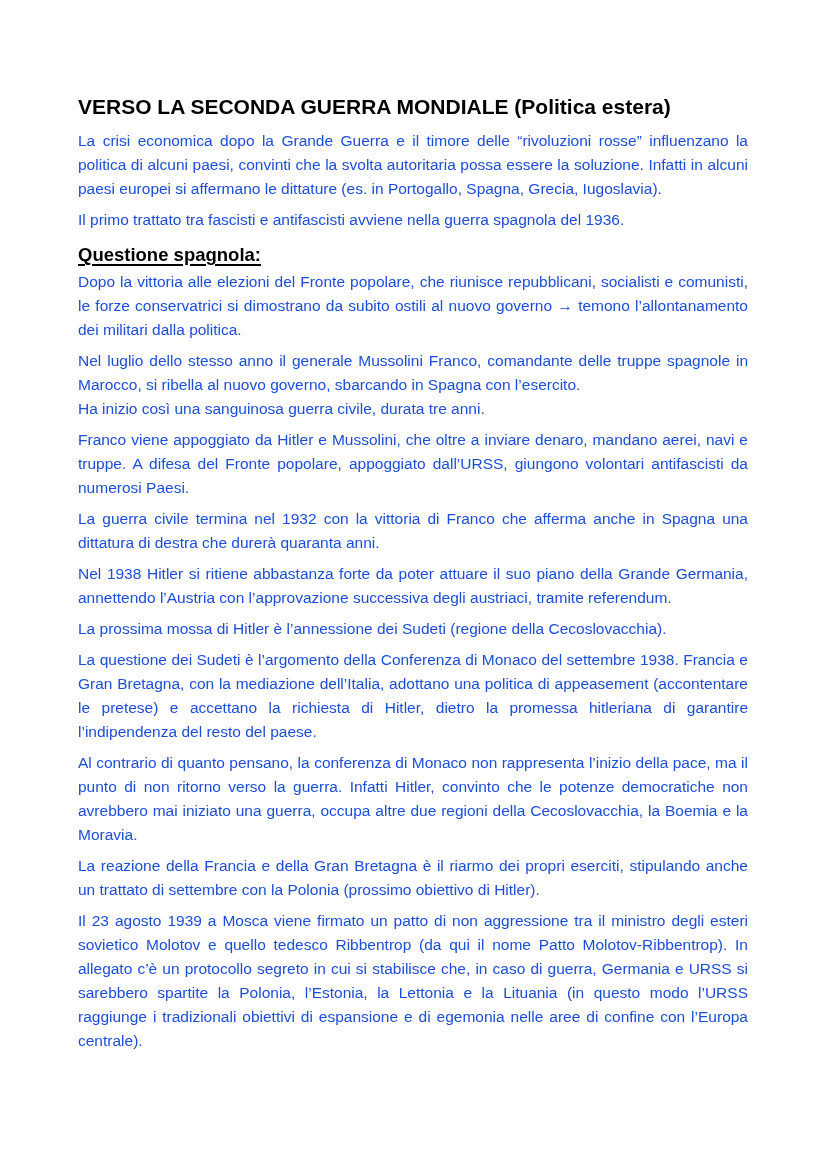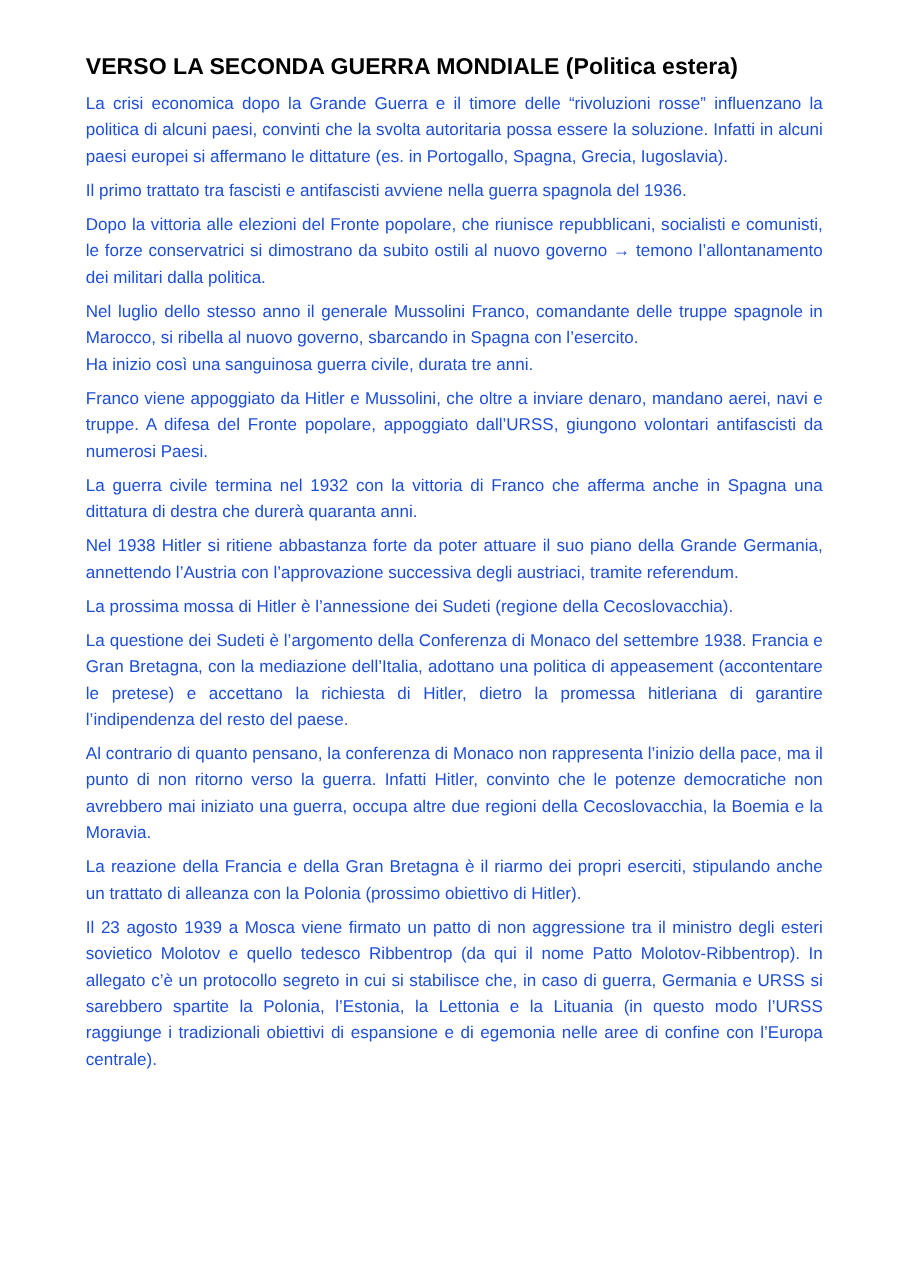--- a/index.html
+++ b/index.html
@@ -8,21 +8,21 @@
     height: 1171px;
     background: #ffffff;
     color: #141414;
     font-family: "Liberation Sans", sans-serif;
     overflow: hidden;
   }
   .page {
     box-sizing: border-box;
     width: 828px;
     height: 1171px;
-    padding: 48px 80px 0 78px;
+    padding: 94px 80px 0 78px;
     background: #ffffff;
   }
   .doc-title {
     font-size: 21px;
     font-weight: 700;
     line-height: 26px;
     margin: 0 0 9px 0;
     white-space: nowrap;
     color: #000000;
   }
@@ -48,26 +48,27 @@
 </style>
 </head>
 <body>
 
 <div class="page">
   <h1 class="doc-title"><span>VERSO LA SECONDA GUERRA MONDIALE (Politica estera)</span></h1>
 
   <p class="para"><span>La crisi economica dopo la Grande Guerra e il timore delle “rivoluzioni rosse” influenzano la politica di alcuni paesi, convinti che la svolta autoritaria possa essere la soluzione. Infatti in alcuni paesi europei si affermano le dittature (es. in Portogallo, Spagna, Grecia, Iugoslavia).</span></p>
   <p class="para"><span>Il primo trattato tra fascisti e antifascisti avviene nella </span><span class="bold">guerra spagnola del 1936</span><span>.</span></p>
 
+  <h2 class="section-heading"><span>Questione spagnola:</span></h2>
 
   <p class="para"><span>Dopo la </span><span class="bold">vittoria</span><span> alle elezioni del </span><span class="bold">Fronte popolare</span><span>, che riunisce repubblicani, socialisti e comunisti, </span><span class="bold">le forze conservatrici</span><span> si dimostrano da subito </span><span class="bold">ostili</span><span> al nuovo governo → temono l’allontanamento dei militari dalla politica.</span></p>
   <p class="para"><span>Nel luglio dello stesso anno il </span><span class="bold">generale Mussolini Franco</span><span>, comandante delle truppe spagnole in Marocco, </span><span class="bold">si ribella al nuovo governo</span><span>, sbarcando in Spagna con l’esercito.</span><br><span>Ha inizio così una </span><span class="bold">sanguinosa guerra civile</span><span>, durata tre anni.</span></p>
   <p class="para"><span class="bold">Franco</span><span> viene </span><span class="bold">appoggiato</span><span> da </span><span class="bold">Hitler</span><span> e </span><span class="bold">Mussolini</span><span>, che oltre a inviare denaro, mandano aerei, navi e truppe. A </span><span class="bold">difesa del Fronte popolare,</span><span> appoggiato dall’URSS, giungono </span><span class="bold">volontari antifascisti</span><span> da numerosi Paesi.</span></p>
   <p class="para"><span>La guerra civile </span><span class="bold">termina</span><span> nel </span><span class="bold">1932</span><span> con la </span><span class="bold">vittoria di Franco</span><span> che </span><span class="bold">afferma</span><span> anche in Spagna una </span><span class="bold">dittatura di destra</span><span> che durerà quaranta anni.</span></p>
 
 
   <p class="para"><span>Nel </span><span class="bold">1938 Hitler si ritiene</span><span> abbastanza </span><span class="bold">forte</span><span> da poter attuare il suo piano della Grande Germania, </span><span class="bold">annettendo l’Austria</span><span> con l’approvazione successiva degli austriaci, tramite referendum.</span></p>
   <p class="para"><span>La </span><span class="bold">prossima mossa</span><span> di Hitler è </span><span class="bold">l’annessione dei Sudeti</span><span> (regione della Cecoslovacchia).</span></p>
   <p class="para"><span>La </span><span class="bold">questione dei Sudeti</span><span> è l’argomento della </span><span class="bold">Conferenza di Monaco</span><span> del settembre </span><span class="bold">1938</span><span>. </span><span class="bold">Francia e Gran Bretagna</span><span>, con la mediazione dell’Italia, </span><span class="bold">adottano</span><span> una </span><span class="bold">politica di appeasement</span><span> (accontentare le pretese) e </span><span class="bold">accettano la richiesta</span><span> di Hitler, dietro la promessa hitleriana di garantire l’indipendenza del resto del paese.</span></p>
   <p class="para"><span>Al contrario di quanto pensano, la </span><span class="bold">conferenza di Monaco</span><span> non </span><span class="bold">rappresenta</span><span> l’inizio della pace, ma il </span><span class="bold">punto di non ritorno verso la guerra</span><span>. Infatti </span><span class="bold">Hitler</span><span>, convinto che le potenze democratiche non avrebbero mai iniziato una guerra, </span><span class="bold">occupa</span><span> altre due regioni della Cecoslovacchia, la </span><span class="bold">Boemia</span><span> e la </span><span class="bold">Moravia</span><span>.</span></p>
-  <p class="para"><span>La </span><span class="bold">reazione della Francia</span><span> e della </span><span class="bold">Gran Bretagna</span><span> è il </span><span class="bold">riarmo dei propri eserciti</span><span>, </span><span class="bold">stipulando</span><span> anche un trattato di </span><span class="bold">alleanza con la Polonia</span><span> (prossimo obiettivo di Hitler).</span></p>
+  <p class="para"><span>La </span><span class="bold">reazione della Francia</span><span> e della </span><span class="bold">Gran Bretagna</span><span> è il </span><span class="bold">riarmo dei propri eserciti</span><span>, </span><span class="bold">stipulando</span><span> anche un trattato di </span><span class="bold">settembre con la Polonia</span><span> (prossimo obiettivo di Hitler).</span></p>
   <p class="para"><span>Il </span><span class="bold">23 agosto 1939</span><span> a Mosca viene </span><span class="bold">firmato un patto di non aggressione</span><span> tra il ministro degli esteri sovietico </span><span class="bold">Molotov</span><span> e quello tedesco </span><span class="bold">Ribbentrop</span><span> (da qui il nome Patto Molotov-Ribbentrop). In </span><span class="bold">allegato</span><span> c’è un </span><span class="bold">protocollo segreto</span><span> in cui si </span><span class="bold">stabilisce</span><span> che, in caso di guerra, </span><span class="bold">Germania e URSS si sarebbero spartite la Polonia, l’Estonia, la Lettonia e la Lituania</span><span> (in questo modo l’URSS raggiunge i tradizionali obiettivi di espansione e di egemonia nelle aree di confine con l’Europa centrale).</span></p>
 </div>
 
 </body></html>

